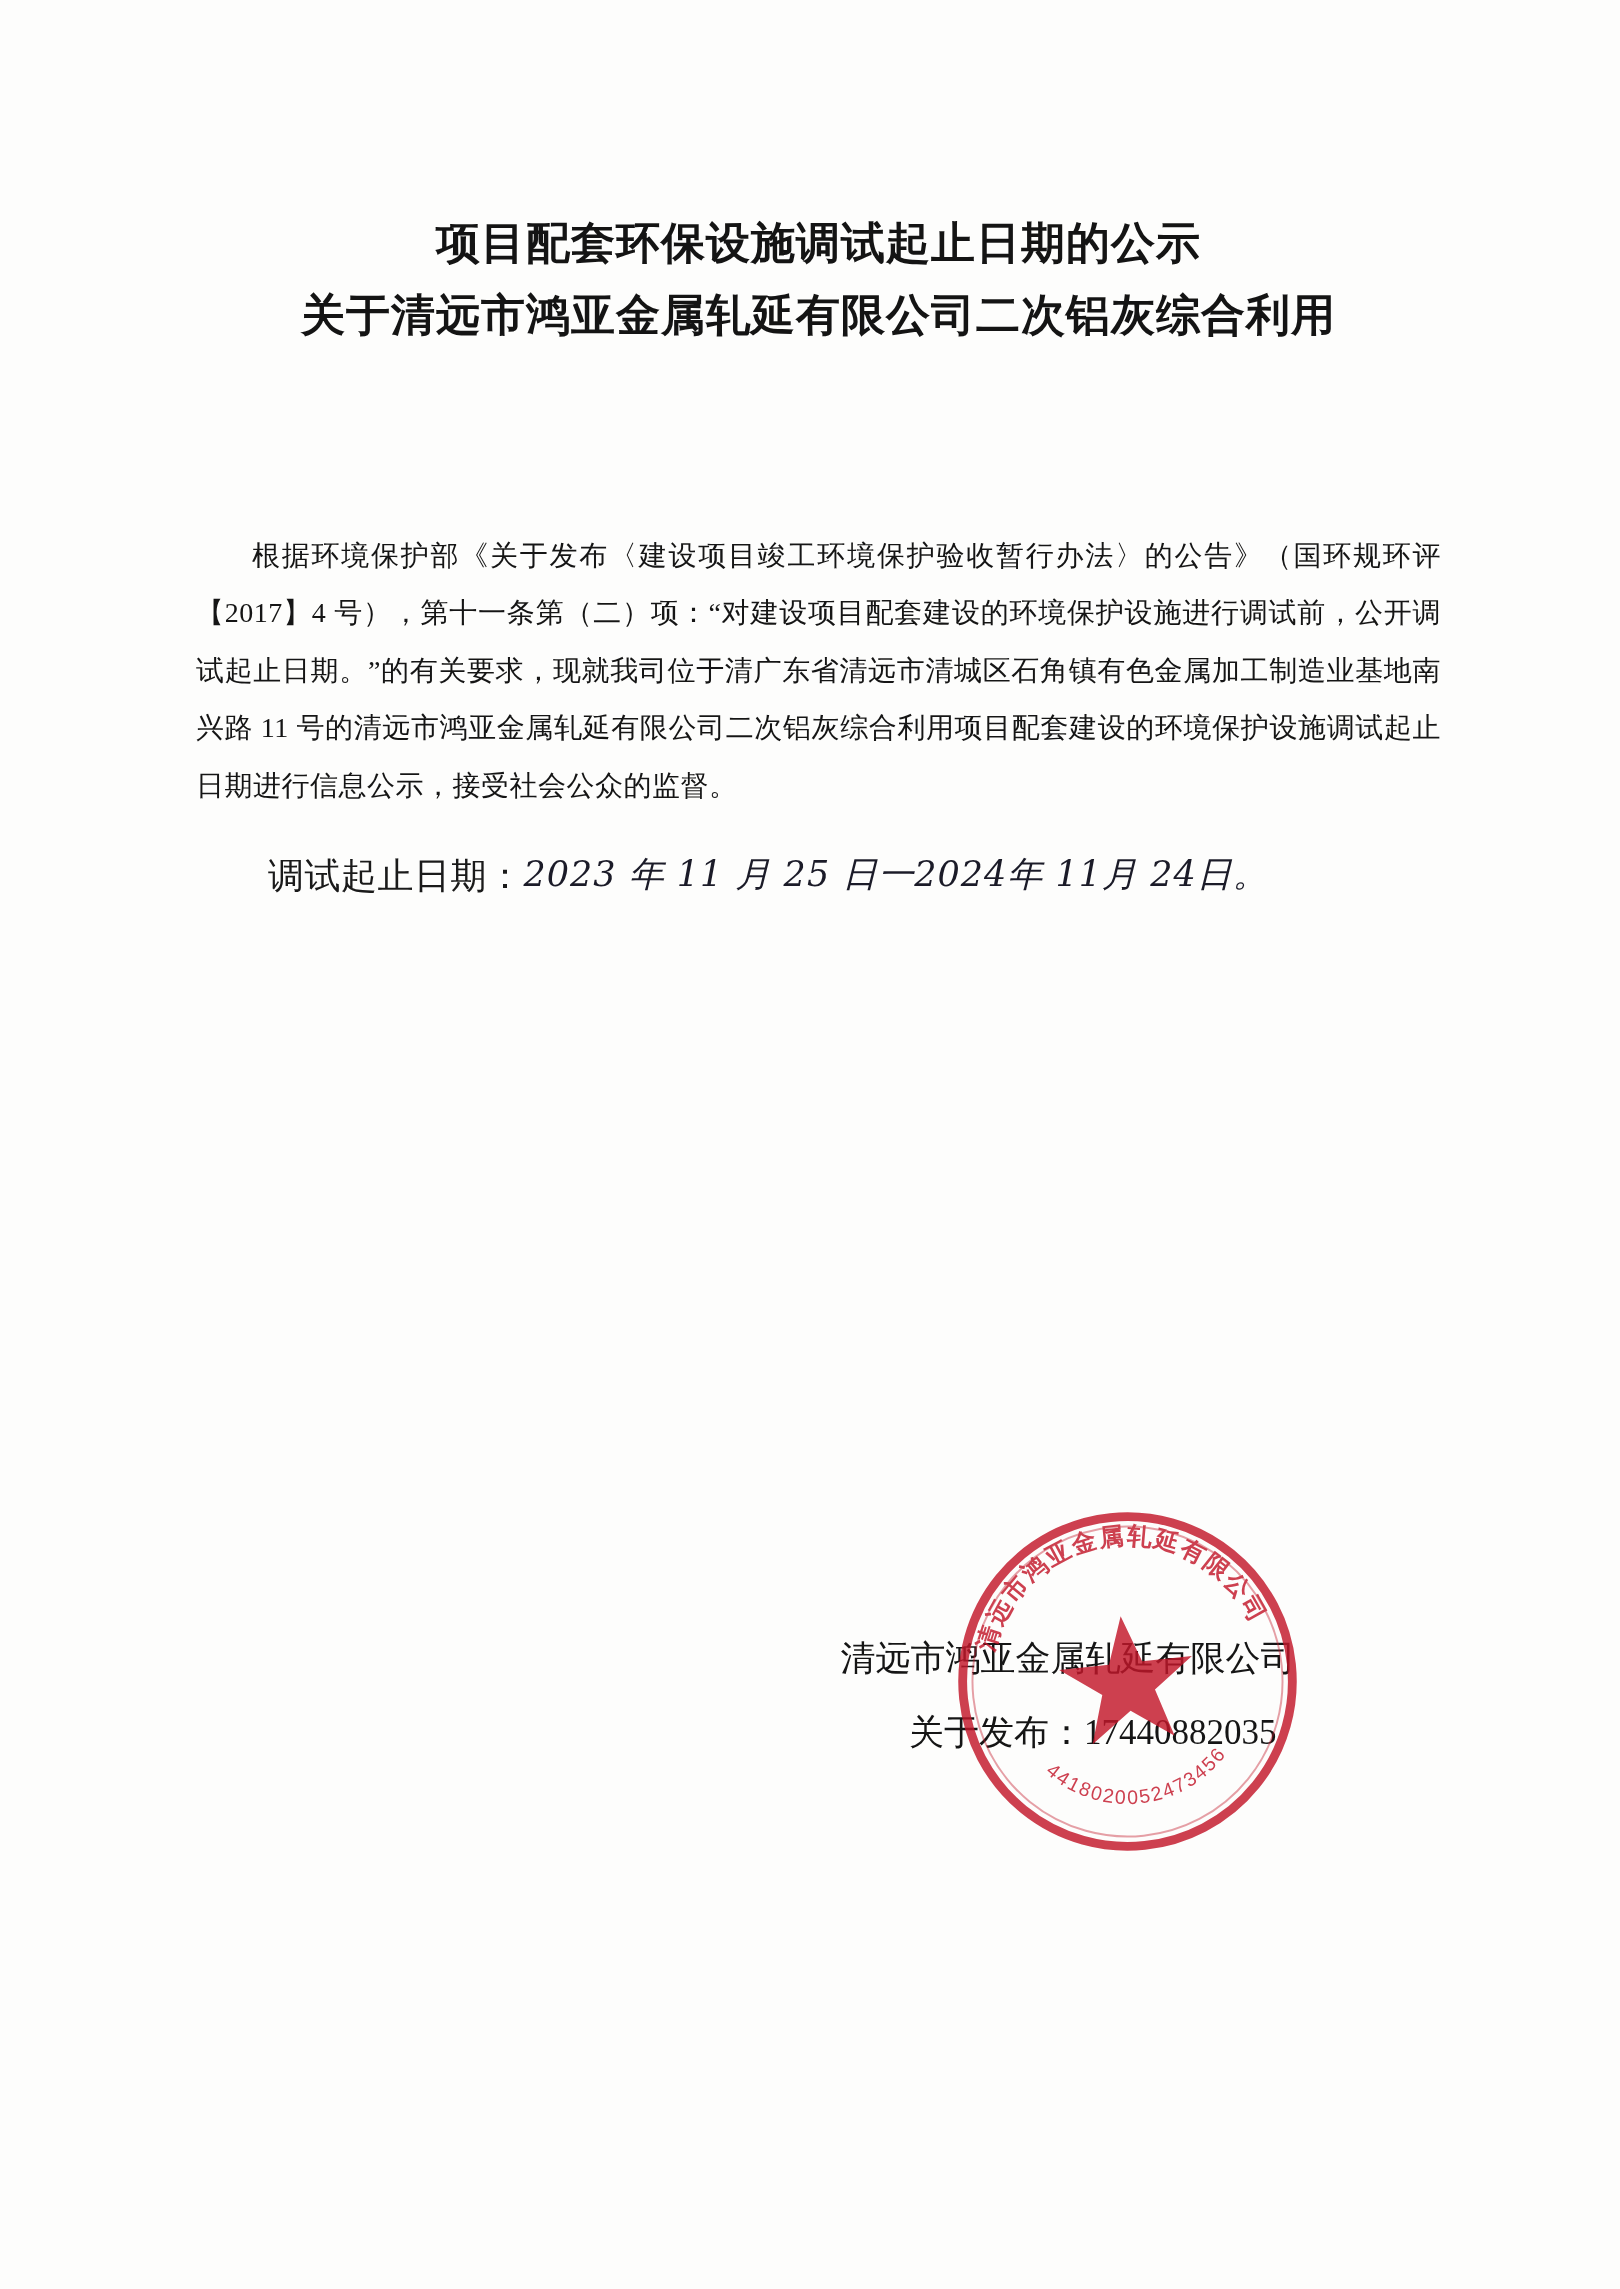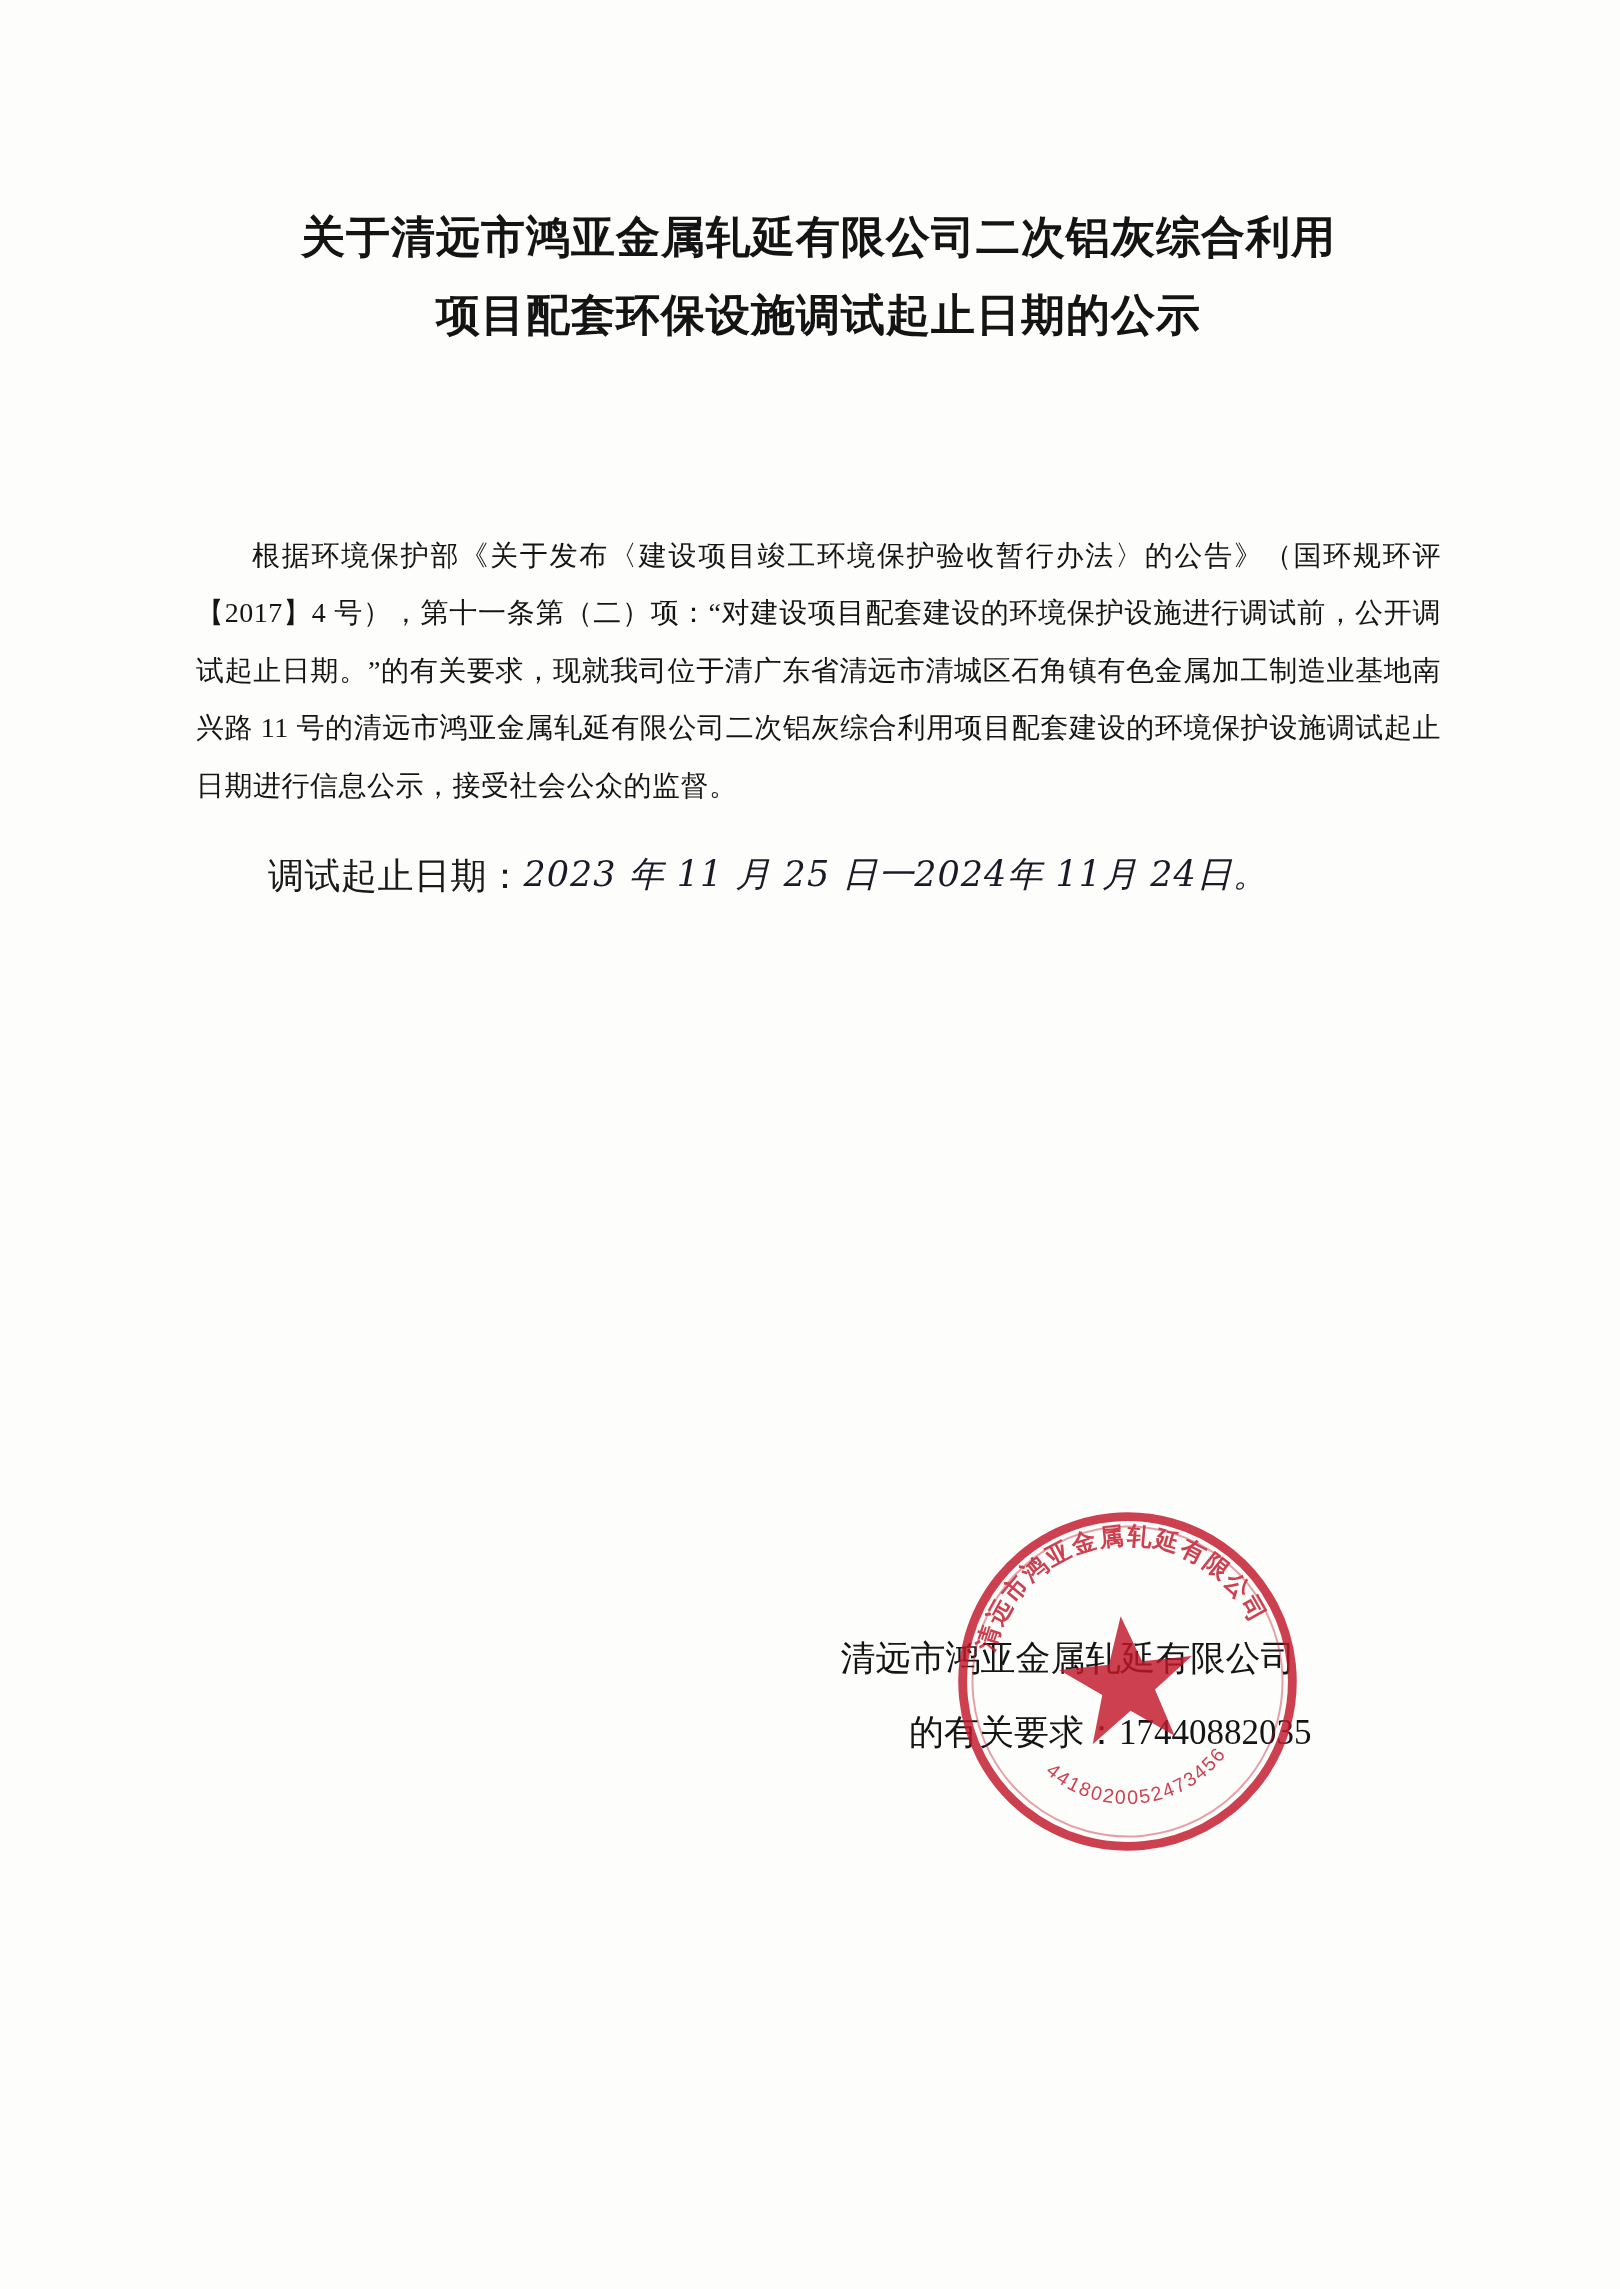--- a/index.html
+++ b/index.html
@@ -123,38 +123,38 @@
   }
 </style>
 </head>
 <body>
 
 <div class="page">
 
   <div class="doc-body">
 
     <div class="title">
+      <span class="title-line second">项目配套环保设施调试起止日期的公示</span>
       <span class="title-line">关于清远市鸿亚金属轧延有限公司二次铝灰综合利用</span>
-      <span class="title-line second">项目配套环保设施调试起止日期的公示</span>
     </div>
 
     <div class="spacer"></div>
 
     <p class="para indent">根据环境保护部《关于发布〈建设项目竣工环境保护验收暂行办法〉的公告》（国环规环评【2017】4 号），第十一条第（二）项：“对建设项目配套建设的环境保护设施进行调试前，公开调试起止日期。”的有关要求，现就我司位于清广东省清远市清城区石角镇有色金属加工制造业基地南兴路 11 号的清远市鸿亚金属轧延有限公司二次铝灰综合利用项目配套建设的环境保护设施调试起止日期进行信息公示，接受社会公众的监督。</p>
 
     <div class="date-line">
       <span>调试起止日期：</span><span class="hand">2023 年 11 月 25 日一2024年 11月 24日。</span>
     </div>
 
   </div>
 
   <div class="signature-block">
     <div class="sig-company">清远市鸿亚金属轧延有限公司</div>
     <div class="sig-phone">
-      <span>的有关要求：</span><span>17440882035</span>
+      <span>关于发布：</span><span>17440882035</span>
     </div>
   </div>
 
   <div class="seal">
     <svg viewBox="0 0 370 370" xmlns="http://www.w3.org/2000/svg">
       <g transform="rotate(-6 185 185)">
         <circle cx="185" cy="185" r="168" fill="none" stroke="#c3172a" stroke-width="9"></circle>
         <circle cx="185" cy="185" r="158" fill="none" stroke="#c3172a" stroke-width="2" opacity="0.5"></circle>
         <polygon points="185,118 202,166 253,166 212,196 227,245 185,215 143,245 158,196 117,166 168,166" fill="#c3172a"></polygon>
         <path id="sealArcTop" d="M 45 185 A 140 140 0 0 1 325 185" fill="none"></path>

